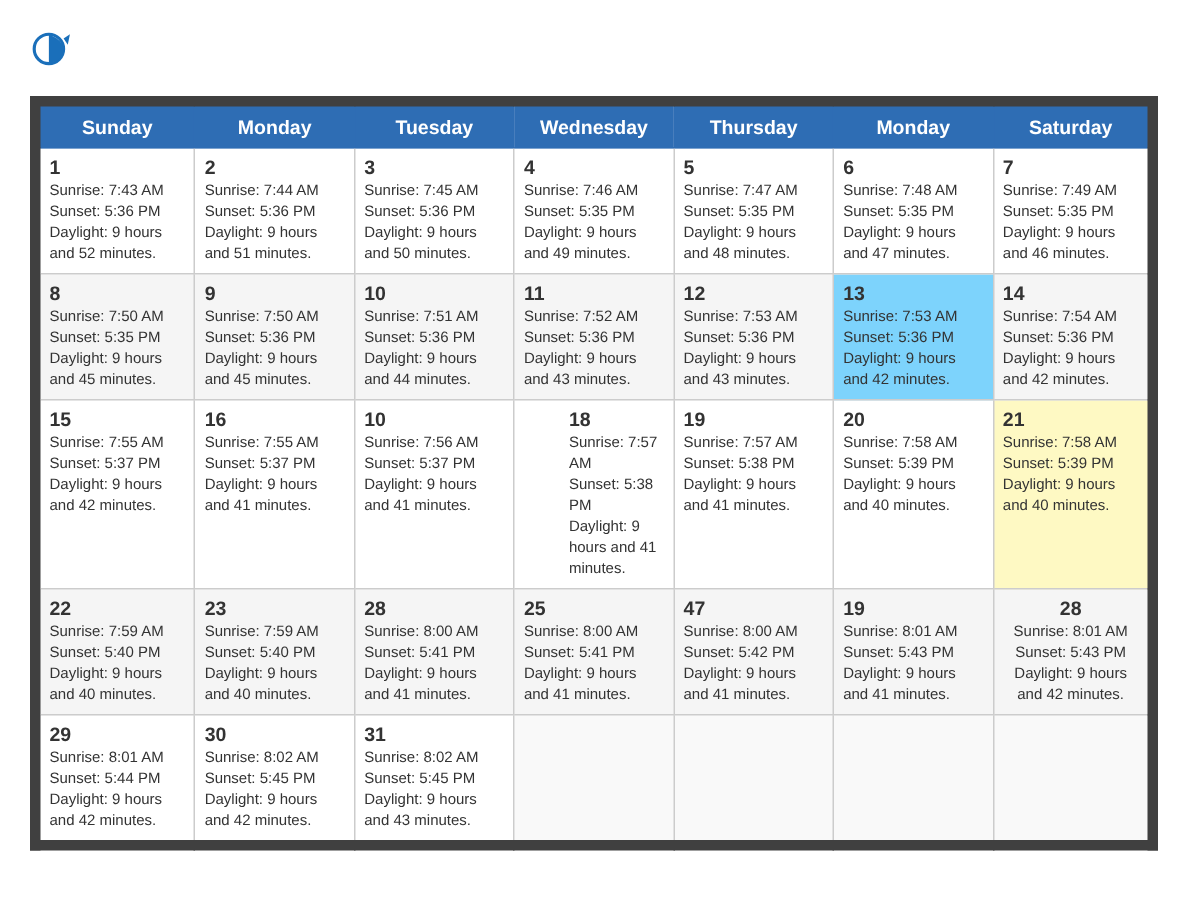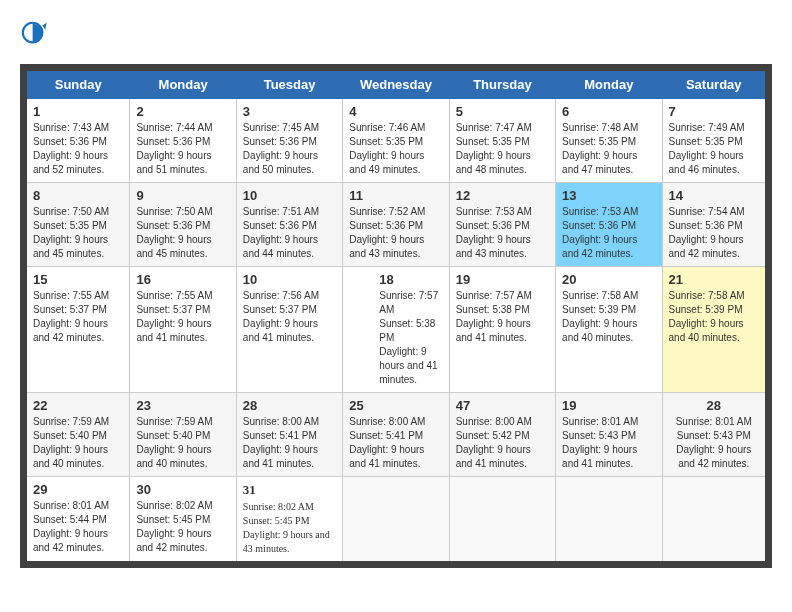--- a/index.html
+++ b/index.html
@@ -357,21 +357,21 @@
         </div>
       </td>
         <td style="background: rgb(255, 255, 255);">
         <span class="day-number">30</span>
         <div class="day-info">
           Sunrise: 8:02 AM<br>
           Sunset: 5:45 PM<br>
           Daylight: 9 hours and 42 minutes.
         </div>
       </td>
-        <td style="background: rgb(255, 255, 255); font-family: Liberation Serif, serif;">
+        <td style="background: rgb(255, 255, 255);">
         <span class="day-number">31</span>
         <div class="day-info">
           Sunrise: 8:02 AM<br>
           Sunset: 5:45 PM<br>
           Daylight: 9 hours and 43 minutes.
         </div>
       </td>
         <td class="empty-cell"></td>
         <td class="empty-cell"></td>
         <td class="empty-cell"></td>

